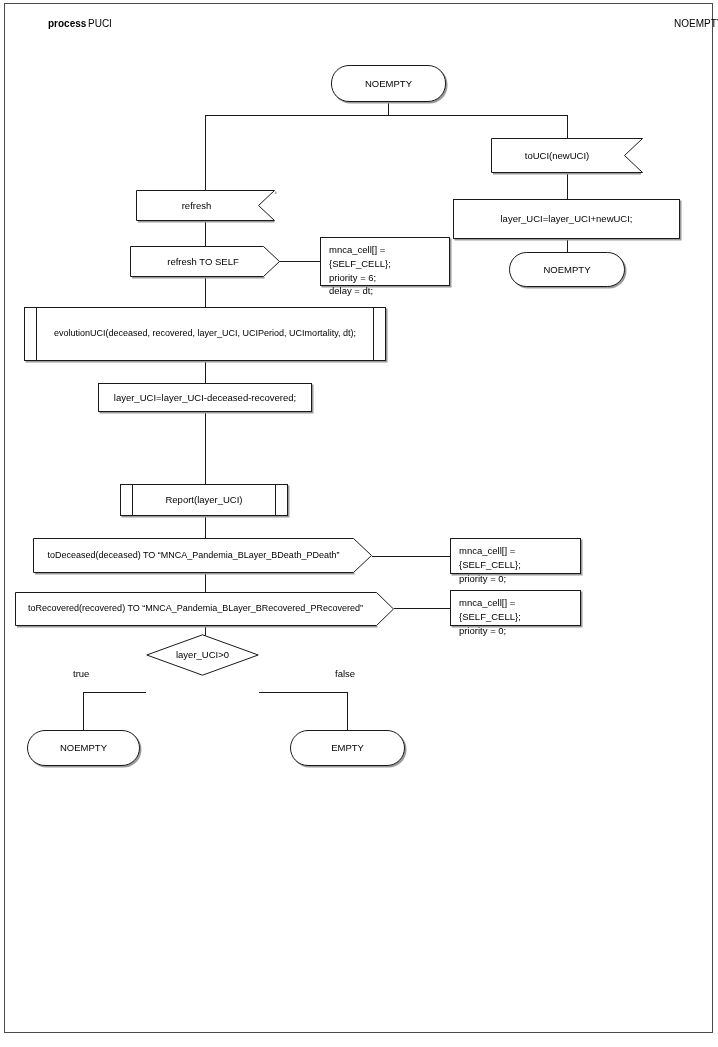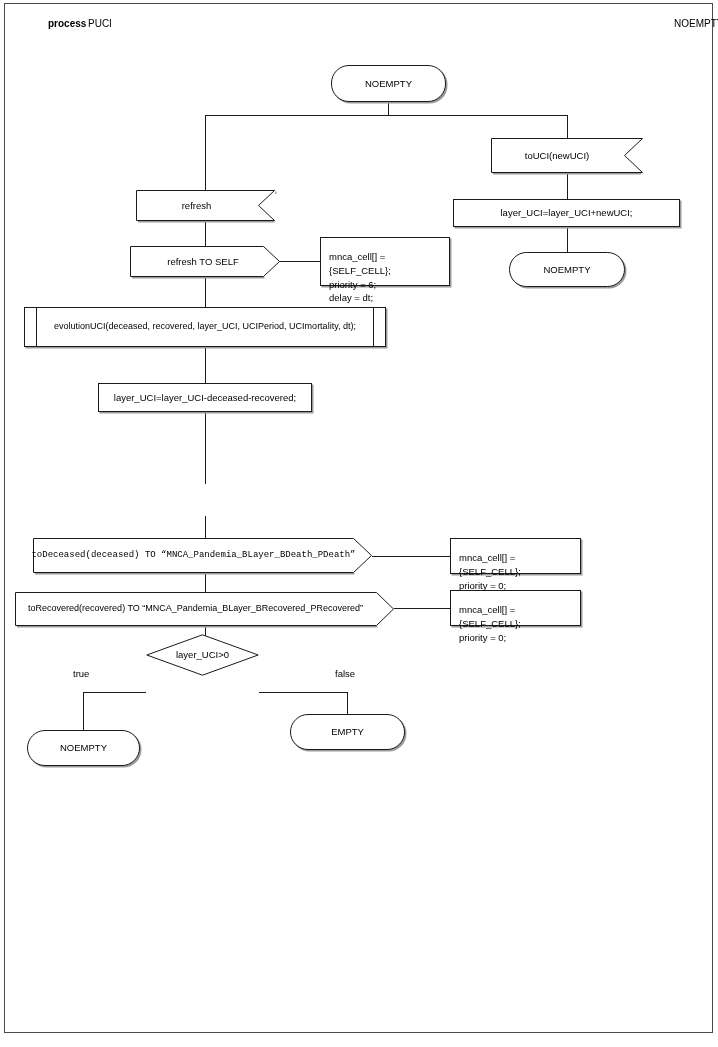--- a/index.html
+++ b/index.html
@@ -94,21 +94,21 @@
     z-index: 2;
   }
   .shape-output { border: 0; background: transparent; }
   .shape-decision { border: 0; background: transparent; }
 
   
   .shape-comment {
     border: 1px solid #1a1a1a;
     box-shadow: 1.5px 1.5px 0 #9a9a9a;
     display: block;
-    padding: 12px 7px 5px 8px;
+    padding: 5px 7px 5px 8px;
     font-size: 9.5px;
     text-align: left;
     background: #ffffff;
   }
   .shape-comment .lbl {
     padding: 0;
     white-space: pre-line;
     text-align: left;
     line-height: 1.45;
   }
@@ -185,35 +185,38 @@
     </svg>
     <span class="lbl" style="margin-right:4px;">refresh TO SELF</span>
   </div>
 
   <div class="node shape-comment" style="left:320px; top:237px; width:130px; height:49px;">
     <span class="lbl">mnca_cell[] = {SELF_CELL};
 priority = 6;
 delay = dt;</span>
   </div>
 
-  <div class="node shape-proc" style="left:24px; top:307px; width:362px; height:40px; font-size:9px;">
+  <div class="node shape-proc" style="left:24px; top:307px; width:362px; height:54px; font-size:9px;">
     <span class="lbl">evolutionUCI(deceased, recovered, layer_UCI, UCIPeriod, UCImortality, dt);</span>
   </div>
 
   <div class="node shape-task" style="left:98px; top:383px; width:214px; height:29px;">
     <span class="lbl">layer_UCI=layer_UCI-deceased-recovered;</span>
   </div>
 
+  <div class="node shape-proc" style="left:120px; top:484px; width:168px; height:32px;">
+    <span class="lbl">Report(layer_UCI)</span>
+  </div>
 
   <div class="node shape-output" style="left:33px; top:538px; width:339px; height:35px; font-size:9px;">
     <svg width="339" height="35" viewBox="0 0 339 35">
       <path d="M0.5,0.5 H320.5 L338.5,17.5 L320.5,34.5 H0.5 Z" fill="#ffffff" stroke="#1a1a1a" stroke-width="1"></path>
       <path d="M2,35.8 H321.5" stroke="#9a9a9a" stroke-width="1.4" fill="none"></path>
     </svg>
-    <span class="lbl" style="margin-right:18px;font-family:Liberation Mono, monospace;">toDeceased(deceased) TO “MNCA_Pandemia_BLayer_BDeath_PDeath”</span>
+    <span class="lbl" style="margin-right:18px;">toDeceased(deceased) TO “MNCA_Pandemia_BLayer_BDeath_PDeath”</span>
   </div>
 
   <div class="node shape-comment" style="left:450px; top:538px; width:131px; height:36px;">
     <span class="lbl">mnca_cell[] = {SELF_CELL};
 priority = 0;</span>
   </div>
 
   <div class="node shape-output" style="left:15px; top:592px; width:379px; height:34px; font-size:9px;">
     <svg width="379" height="34" viewBox="0 0 379 34">
       <path d="M0.5,0.5 H361.5 L378.5,17 L361.5,33.5 H0.5 Z" fill="#ffffff" stroke="#1a1a1a" stroke-width="1"></path>
@@ -233,32 +236,32 @@
     </svg>
     <span class="lbl">layer_UCI&gt;0</span>
   </div>
 
   <div class="branch-lbl" style="left:73px; top:668px;">true</div>
   <div class="branch-lbl" style="left:335px; top:668px;">false</div>
 
   <div class="node shape-state" style="left:27px; top:730px; width:113px; height:36px;">
     <span class="lbl">NOEMPTY</span>
   </div>
-  <div class="node shape-state" style="left:290px; top:714px; width:115px; height:36px;">
+  <div class="node shape-state" style="left:290px; top:730px; width:115px; height:36px;">
     <span class="lbl">EMPTY</span>
   </div>
 
   <div class="node shape-input" style="left:491px; top:138px; width:152px; height:35px;">
     <svg width="152" height="35" viewBox="0 0 152 35">
       <path d="M0.5,0.5 H151.5 L133.5,17.5 L151.5,34.5 H0.5 Z" fill="#ffffff" stroke="#1a1a1a" stroke-width="1"></path>
       <path d="M2,35.8 H150" stroke="#9a9a9a" stroke-width="1.4" fill="none"></path>
     </svg>
     <span class="lbl" style="margin-right:20px;">toUCI(newUCI)</span>
   </div>
 
-  <div class="node shape-task" style="left:453px; top:199px; width:227px; height:28px;">
+  <div class="node shape-task" style="left:453px; top:199px; width:227px; height:40px;">
     <span class="lbl">layer_UCI=layer_UCI+newUCI;</span>
   </div>
 
   <div class="node shape-state" style="left:509px; top:252px; width:116px; height:35px;">
     <span class="lbl">NOEMPTY</span>
   </div>
 </div>
 
 </body></html>

